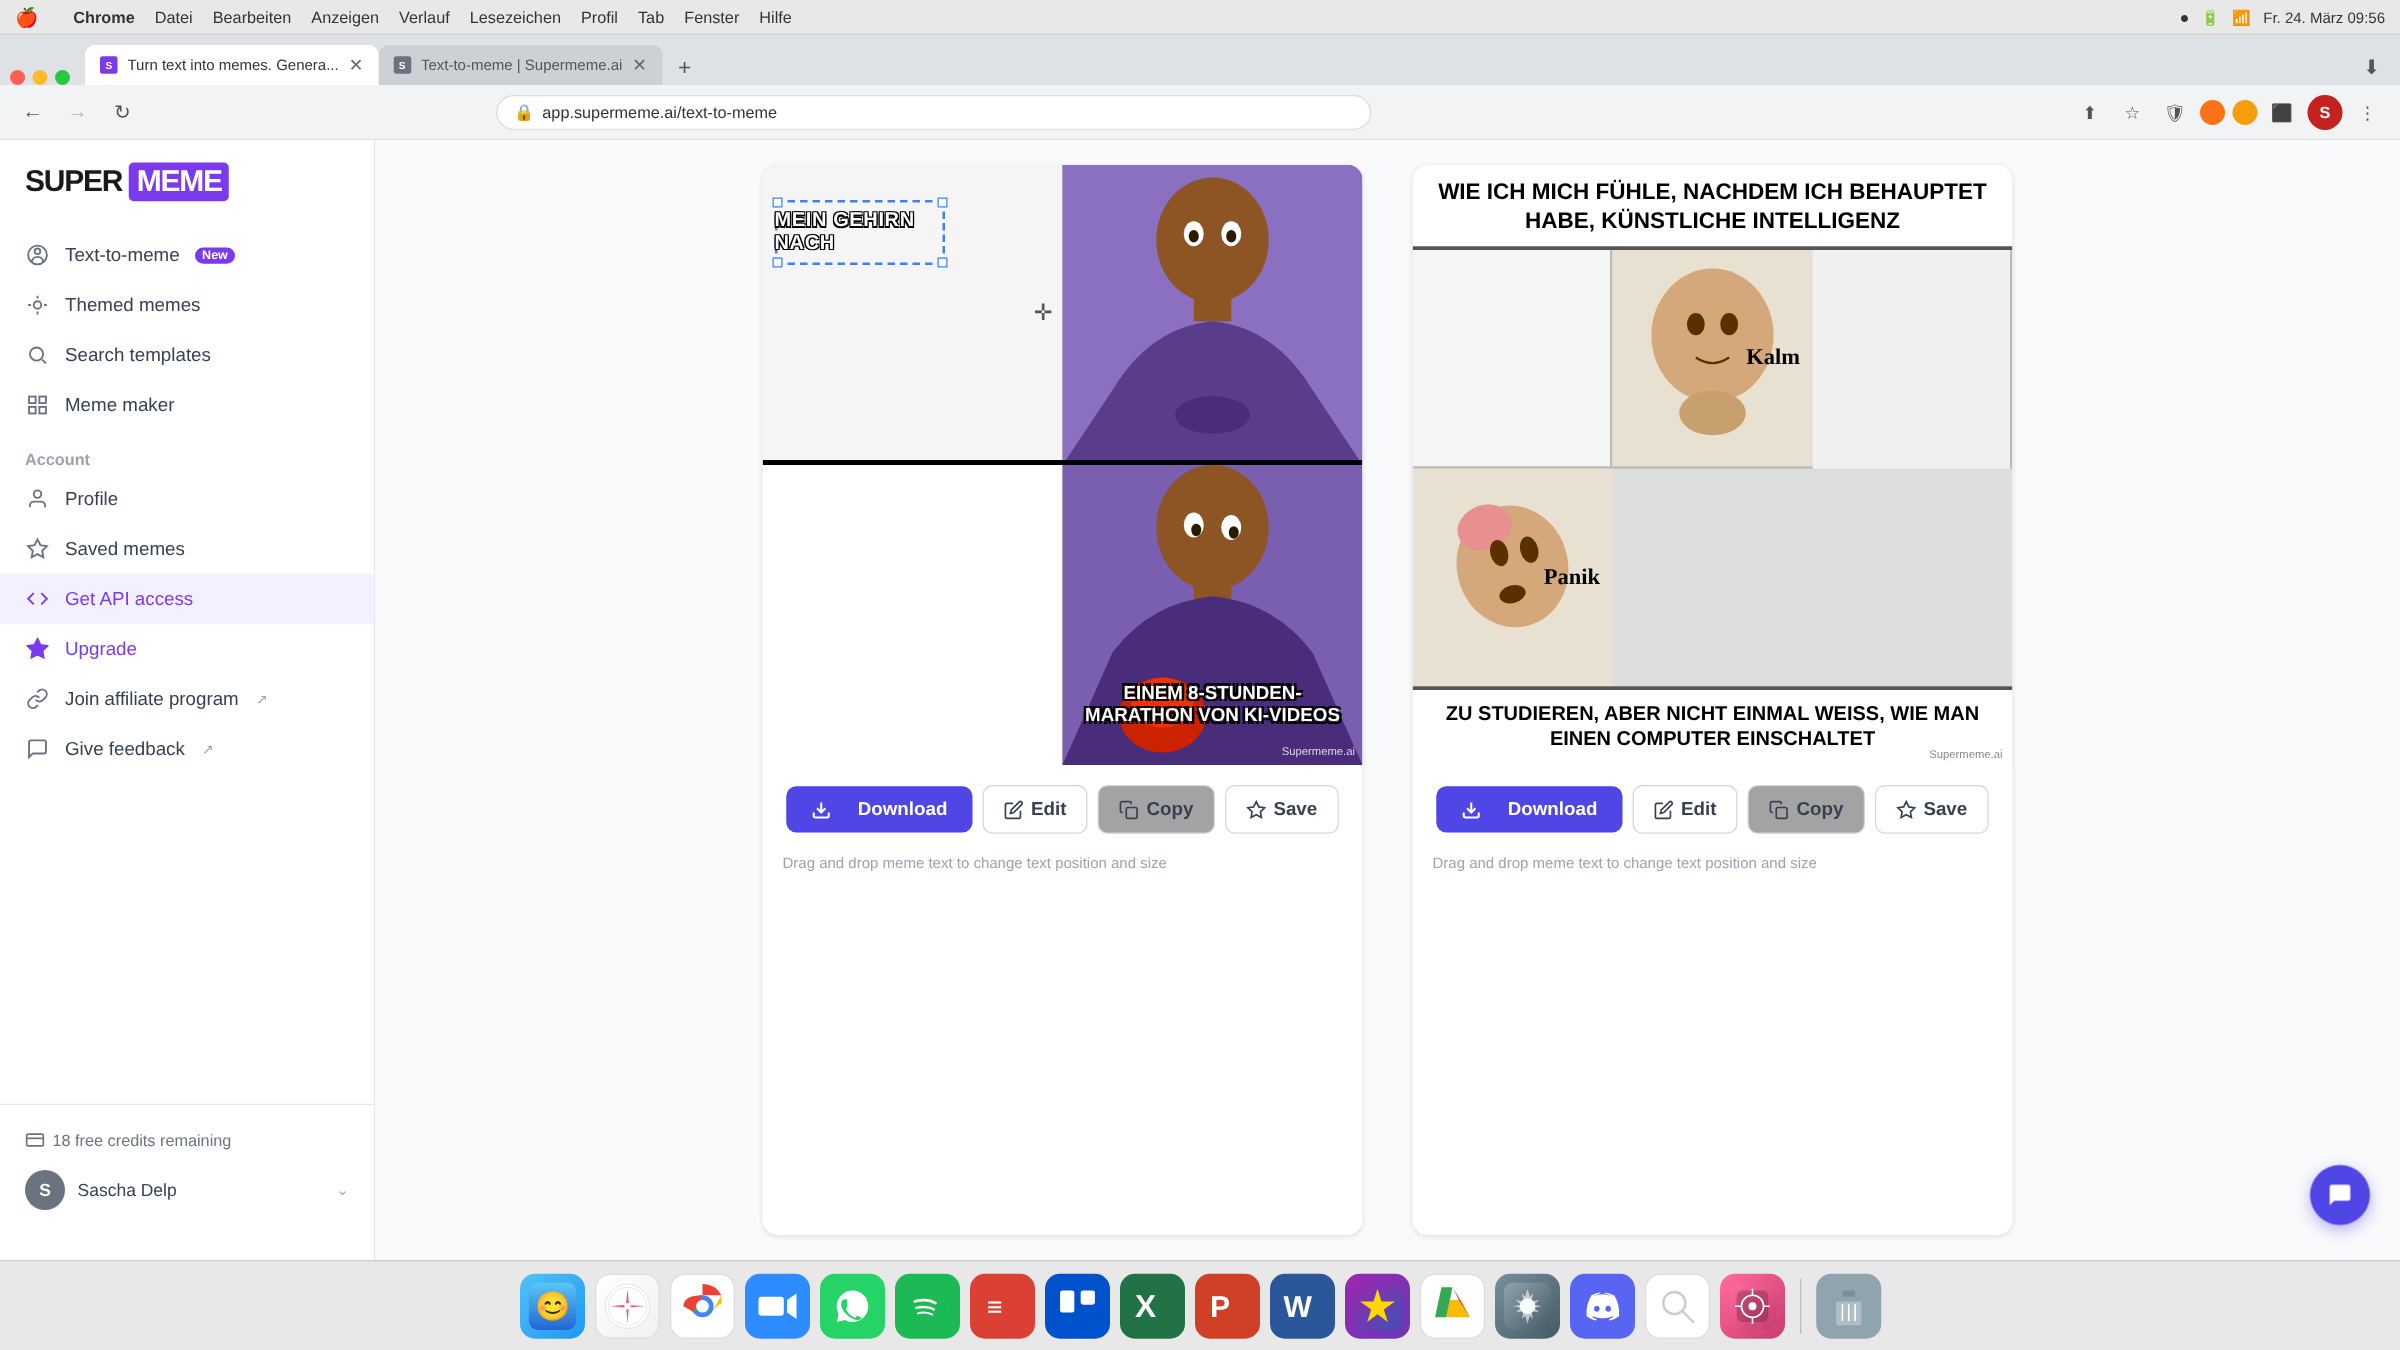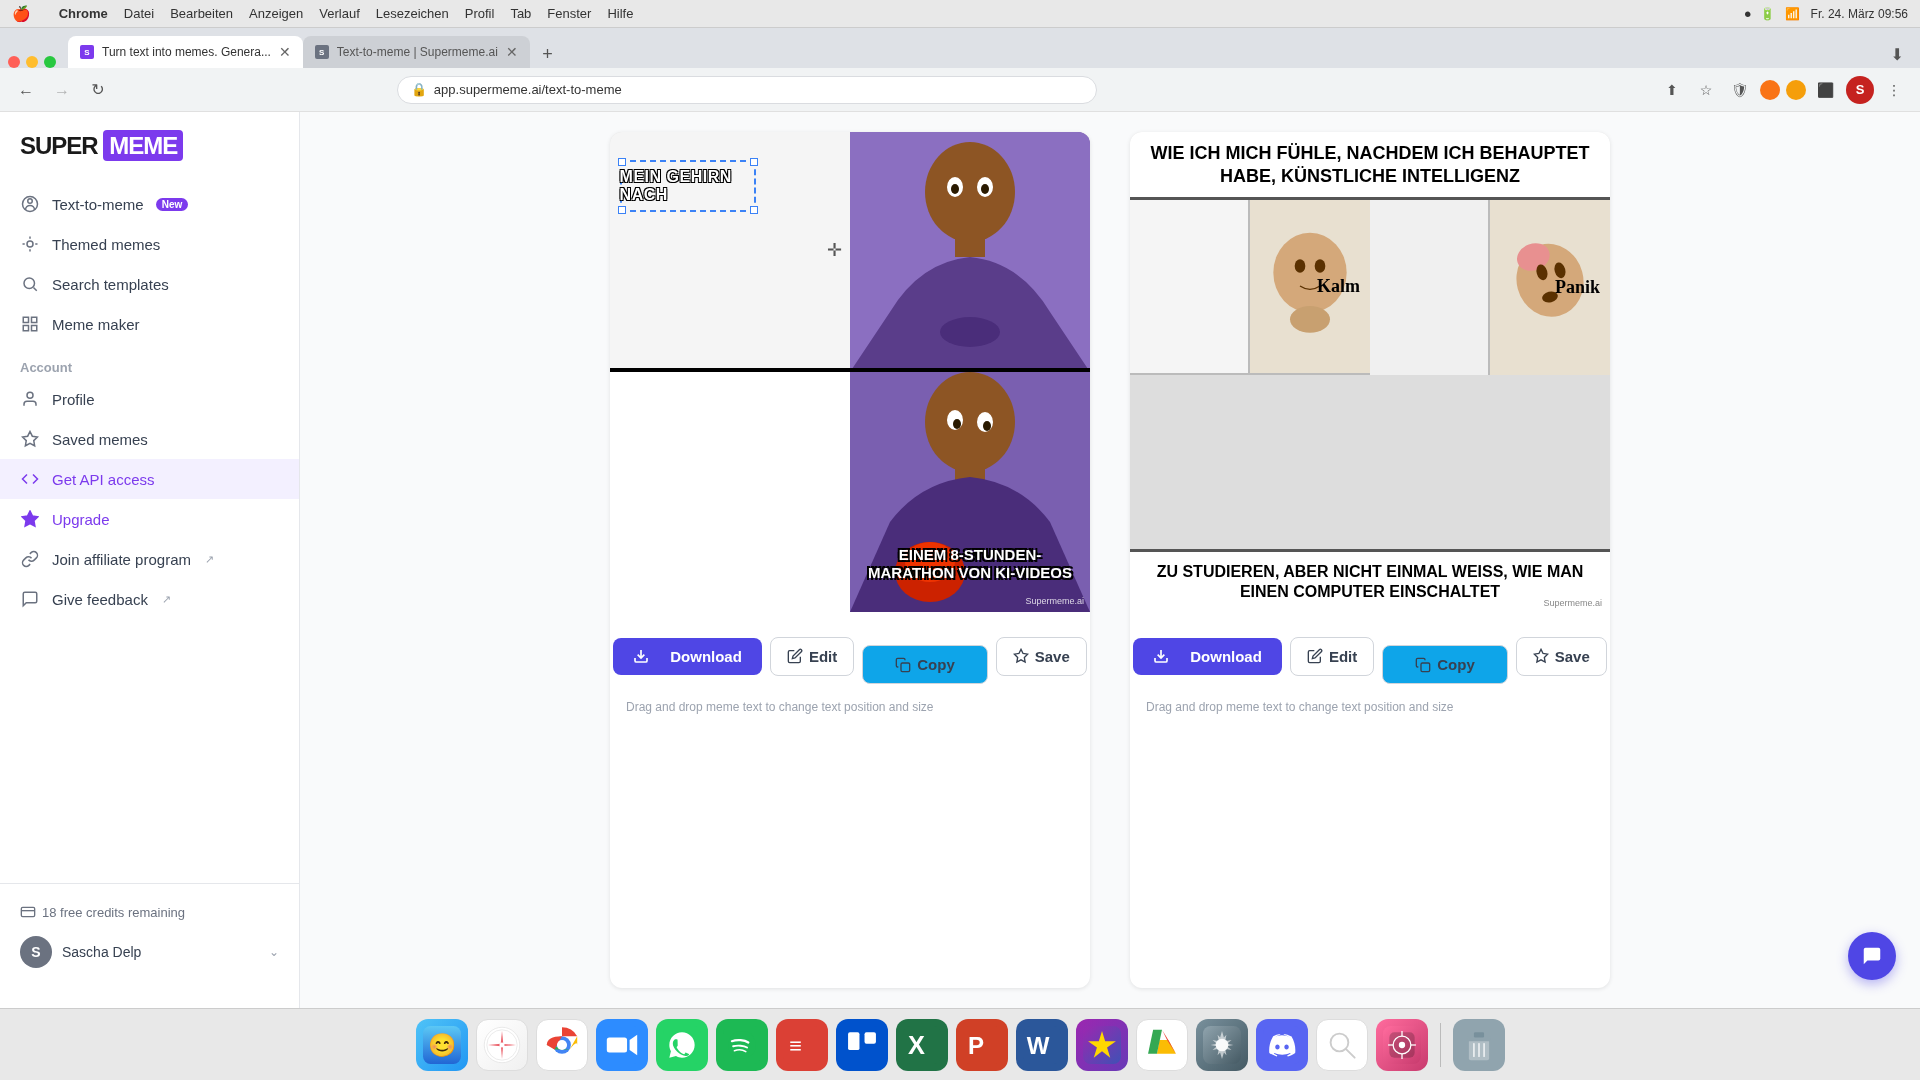--- a/index.html
+++ b/index.html
@@ -234,32 +234,31 @@
       border-radius: 8px;
       padding: 10px 16px;
       font-size: 15px;
       font-weight: 600;
       cursor: pointer;
       display: flex;
       align-items: center;
       gap: 6px;
     }
     .btn-copy {
-      background: #0ea5e9;
+      background: #a3a3a3;
       color: #374151;
       border: 1px solid #d1d5db;
       border-radius: 8px;
-      padding: 10px 32px;
+      padding: 10px 16px;
       font-size: 15px;
       font-weight: 600;
       cursor: pointer;
       display: flex;
       align-items: center;
       gap: 6px;
-      margin-top: 17px;
     }
     .btn-save {
       background: #fff;
       color: #374151;
       border: 1px solid #d1d5db;
       border-radius: 8px;
       padding: 10px 16px;
       font-size: 15px;
       font-weight: 600;
       cursor: pointer;
@@ -715,21 +714,21 @@
       </div>
 
       <div class="meme-card">
         <div class="meme-image-area" style="height:480px;">
           <div class="meme2-content" style="height:480px;display:flex;flex-direction:column;">
 
             <div style="padding:10px 12px;text-align:center;border-bottom:3px solid #555;background:#fff;">
               <div style="font-family:Impact,Arial Black,sans-serif;font-size:18px;font-weight:900;line-height:1.25;text-transform:uppercase;color:#000;">WIE ICH MICH FÜHLE, NACHDEM ICH BEHAUPTET HABE, KÜNSTLICHE INTELLIGENZ</div>
             </div>
 
-            <div style="display:grid;grid-template-columns:1fr 1fr 1fr 1fr;grid-template-rows:1fr 1fr;flex:1;">
+            <div style="display:grid;grid-template-columns:1fr 1fr 1fr;grid-template-rows:1fr 1fr;flex:1;">
 
               <div style="background:#f5f5f5;border-right:2px solid #bbb;border-bottom:2px solid #bbb;"></div>
 
               <div style="background:#e8e0d0;border-bottom:2px solid #bbb;position:relative;display:flex;align-items:center;justify-content:center;overflow:hidden;">
                 <svg viewBox="0 0 180 180" width="160" height="160">
 
                   <ellipse cx="90" cy="70" rx="55" ry="60" fill="#d4a87a"></ellipse>
                   <ellipse cx="75" cy="60" rx="8" ry="10" fill="#5a3000"></ellipse>
                   <ellipse cx="105" cy="60" rx="8" ry="10" fill="#5a3000"></ellipse>
                   <path d="M75 90 Q90 100 105 90" stroke="#5a3000" stroke-width="2" fill="none"></path>

